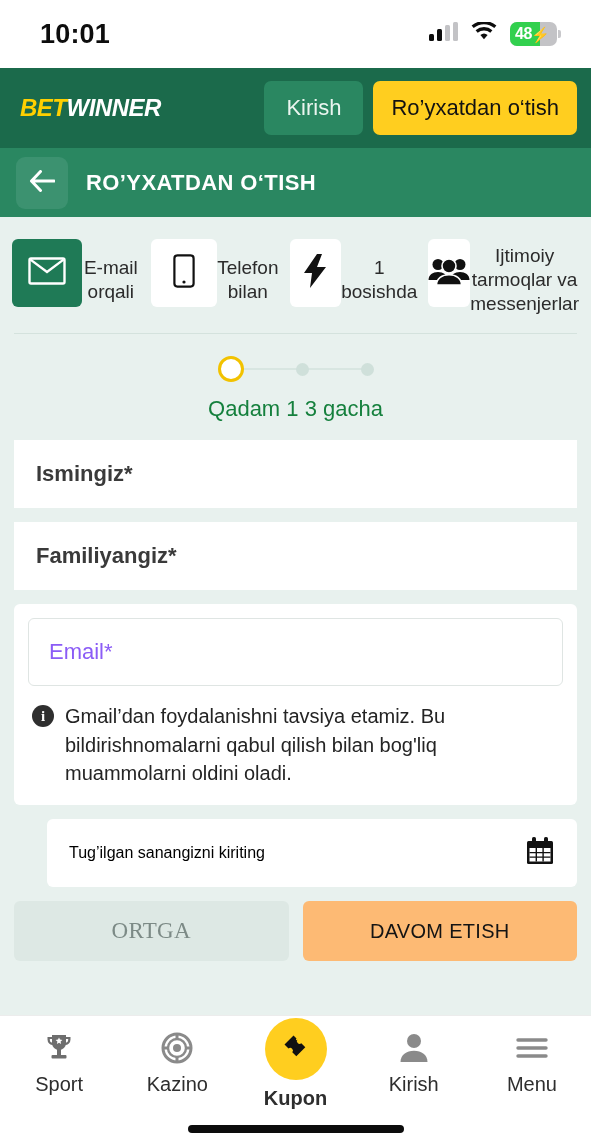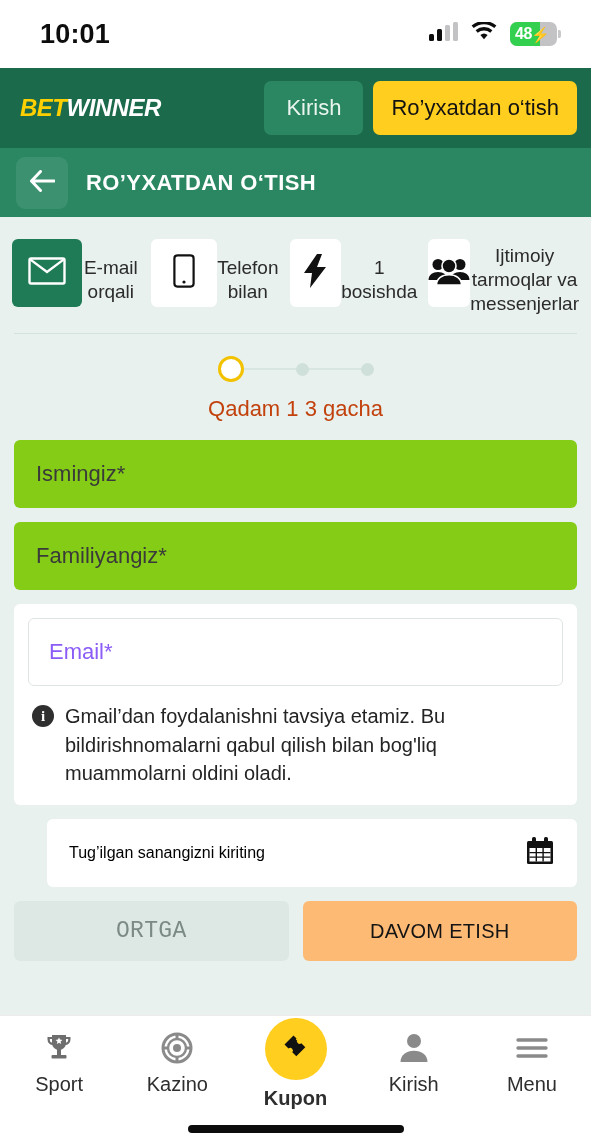--- a/index.html
+++ b/index.html
@@ -75,27 +75,27 @@
   }
   .divider { height: 1px; background: #d4e2dd; margin: 18px 14px 0 14px; }
 
   
   .steps { padding: 22px 0 0 0; display: flex; flex-direction: column; align-items: center; }
   .step-track { position: relative; width: 156px; height: 26px; display: flex; align-items: center; justify-content: space-between; }
   .step-track .rail { position: absolute; left: 13px; right: 8px; top: 12px; height: 2px; background: #d8e6e1; }
   .dot { position: relative; z-index: 2; }
   .dot.current { width: 26px; height: 26px; border-radius: 50%; border: 3px solid #F2C200; background: #ffffff; }
   .dot.todo { width: 13px; height: 13px; border-radius: 50%; background: #cfe0da; }
-  .step-label { margin-top: 14px; font-size: 22px; color: #c2410c; }
+  .step-label { margin-top: 14px; font-size: 22px; color: #15803d; }
 
   
   .form { padding: 18px 14px 0 14px; display: flex; flex-direction: column; gap: 14px; }
   .field {
-    height: 68px; background: #84cc16; border-radius: 6px;
-    display: flex; align-items: center; padding: 0 22px;
+    height: 68px; background: #ffffff; border-radius: 0;
+    display: flex; align-items: center; padding: 0 22px; font-weight: bold;
   }
   .field .ph { font-size: 22px; color: #3a3a3a; }
   .email-group { background: #ffffff; border-radius: 6px; padding: 14px; }
   .email-box {
     height: 68px; border: 1px solid #dfe5e3; border-radius: 6px;
     display: flex; align-items: center; padding: 0 20px;
   }
   .email-box .ph { font-size: 22px; color: #8b5cf6; }
   .note { display: flex; gap: 11px; padding: 16px 6px 4px 4px; }
   .info-i {
@@ -106,21 +106,21 @@
   .note-text { font-size: 20px; line-height: 1.42; color: #242424; }
   .date-field {
     height: 68px; background: #ffffff; border-radius: 6px;
     display: flex; align-items: center; justify-content: space-between; padding: 0 22px; margin-left: 33px;
   }
 
   
   .actions { display: flex; gap: 14px; padding: 14px 14px 0 14px; }
   .btn-back-step {
     flex: 1 1 0; height: 60px; background: #DDE8E4; color: #7c8a86; border: none; border-radius: 6px;
-    font-family: Liberation Mono, monospace; font-size: 23px; letter-spacing: .3px;
+    font-family: Liberation Serif, serif; font-size: 23px; letter-spacing: .3px;
   }
   .btn-continue {
     flex: 1 1 0; height: 60px; background: #fdba74; color: #141414; border: none; border-radius: 6px;
     font-family: Liberation Sans, sans-serif; font-size: 20px; letter-spacing: .3px;
   }
 
   
   .bottomnav {
     position: absolute; left: 0; right: 0; bottom: 0; height: 132px;
     background: #ffffff; border-top: 1px solid #ececec;

